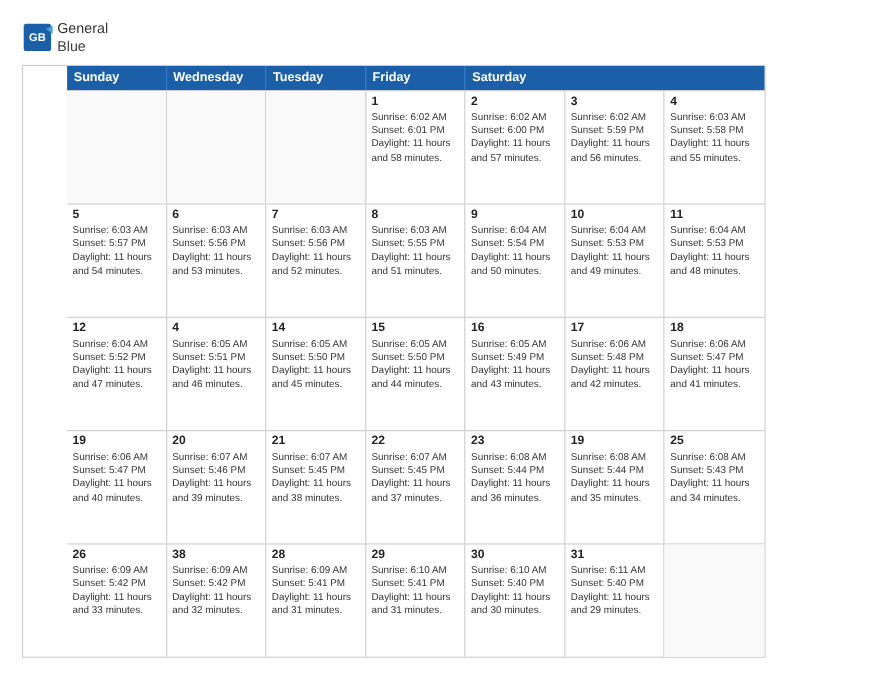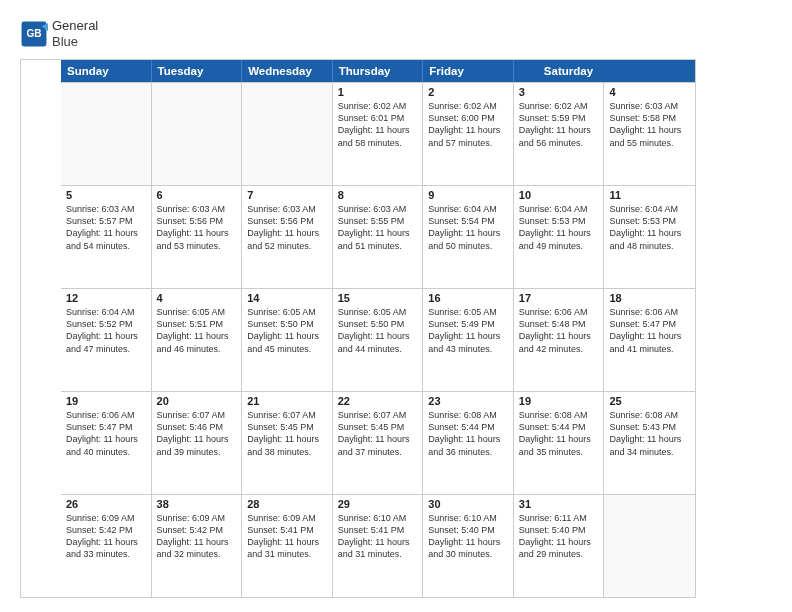--- a/index.html
+++ b/index.html
@@ -65,21 +65,21 @@
       background: #1a5fa8;
     }
     .cal-header-cell {
       color: #fff;
       font-size: 11.5px;
       font-weight: bold;
       padding: 5px 6px;
       border-right: 1px solid #3a7fc8;
       text-align: left;
     }
-    .cal-header-cell:last-child { border-right: none; margin-left: 24px; }
+    .cal-header-cell:last-child { border-right: none; }
     .cal-body {
       flex: 1;
       display: flex;
       flex-direction: column;
     }
     .cal-row {
       display: grid;
       grid-template-columns: repeat(7, 1fr);
       flex: 1;
       border-top: 1px solid #ccc;
@@ -124,23 +124,22 @@
     </div>
     <div class="title-block">
       <div class="month-title"></div>
       <div class="subtitle"></div>
     </div>
   </div>
 
   <div class="calendar">
     <div class="cal-header-row">
     <div class="cal-header-cell">Sunday</div>
+        <div class="cal-header-cell">Wednesday</div>
         <div class="cal-header-cell">Tuesday</div>
-        <div class="cal-header-cell">Wednesday</div>
-        <div class="cal-header-cell">Thursday</div>
         <div class="cal-header-cell">Friday</div>
         <div class="cal-header-cell">Saturday</div>
       </div>
     <div class="cal-body">
     <div class="cal-row">
           <div class="cal-cell empty"></div>
           <div class="cal-cell empty"></div>
           <div class="cal-cell empty"></div>
           <div class="cal-cell">
             <div class="day-number">1</div>

